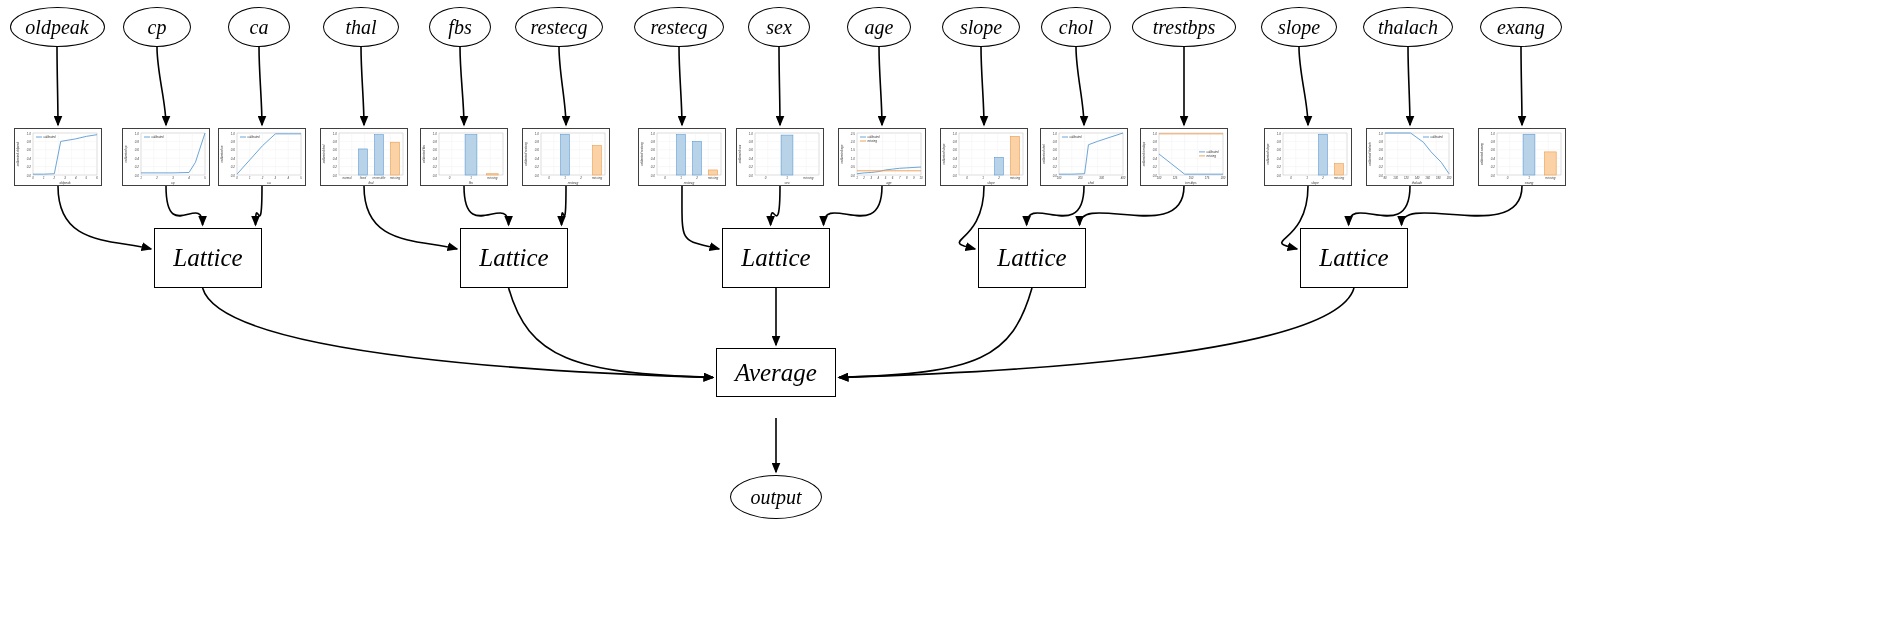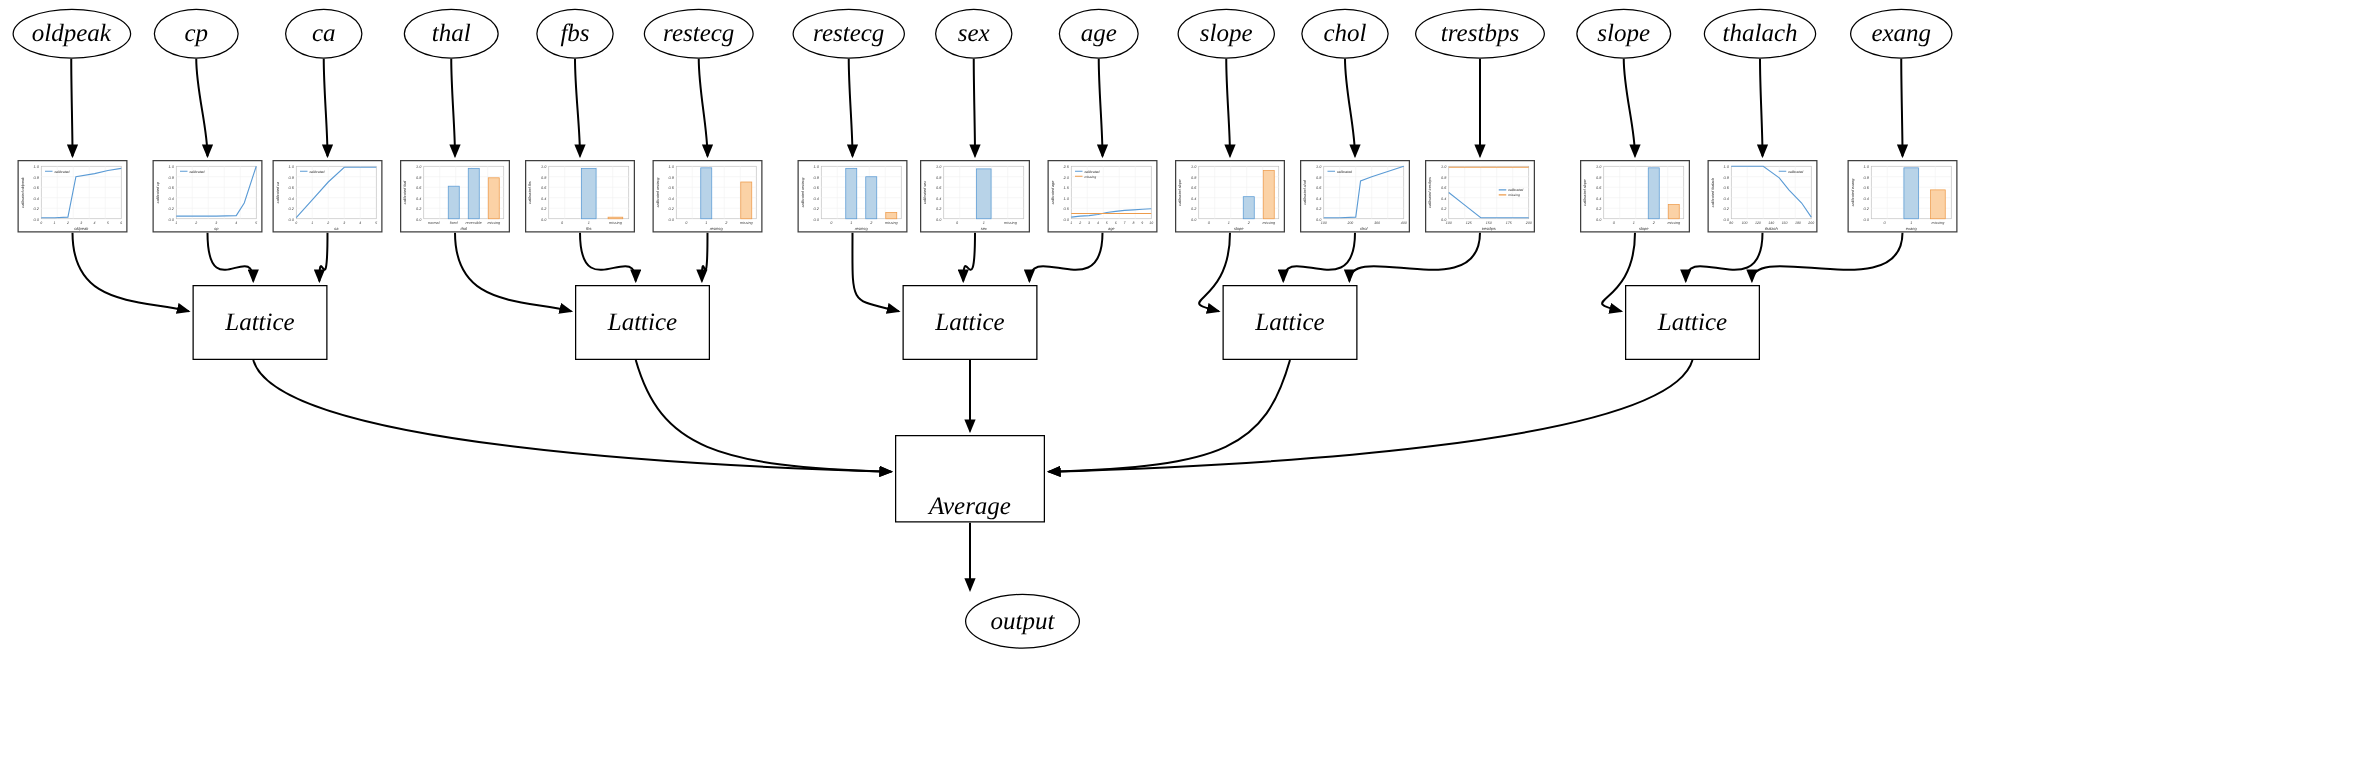--- a/index.html
+++ b/index.html
@@ -9,21 +9,21 @@
   svg.edges{position:absolute;left:0;top:0;width:1884px;height:627px;pointer-events:none;}
 
   .node-ellipse{
     position:absolute;border:1.4px solid #000;border-radius:50%;
     background:#fff;display:flex;align-items:center;justify-content:center;
     font-size:20px;line-height:1;box-sizing:border-box;
   }
   .node-box{
     position:absolute;border:1.6px solid #000;background:#fff;
     display:flex;align-items:center;justify-content:center;
-    font-size:20px;box-sizing:border-box;
+    font-size:25px;box-sizing:border-box;
   }
   .plot{
     position:absolute;border:1.6px solid #3a3a3a;background:#fff;
     box-sizing:border-box;overflow:hidden;
   }
   .plot svg{display:block;}
 </style>
 </head>
 <body>
 
@@ -558,19 +558,19 @@
     </div>
     <div class="node-box" style="left: 722px; top: 228px; width: 108px; height: 60px;">
       <span>Lattice</span>
     </div>
     <div class="node-box" style="left: 978px; top: 228px; width: 108px; height: 60px;">
       <span>Lattice</span>
     </div>
     <div class="node-box" style="left: 1300px; top: 228px; width: 108px; height: 60px;">
       <span>Lattice</span>
     </div>
-    <div class="node-box" style="left: 716px; top: 348px; width: 120px; height: 70px; align-items: flex-end;">
+    <div class="node-box" style="left: 716px; top: 348px; width: 120px; height: 49px;">
       <span>Average</span>
     </div>
-    <div class="node-ellipse" style="left: 772px; top: 475px; width: 92px; height: 44px;">
+    <div class="node-ellipse" style="left: 730px; top: 475px; width: 92px; height: 44px;">
       <span>output</span>
     </div>
   </div>
 
 </body></html>

